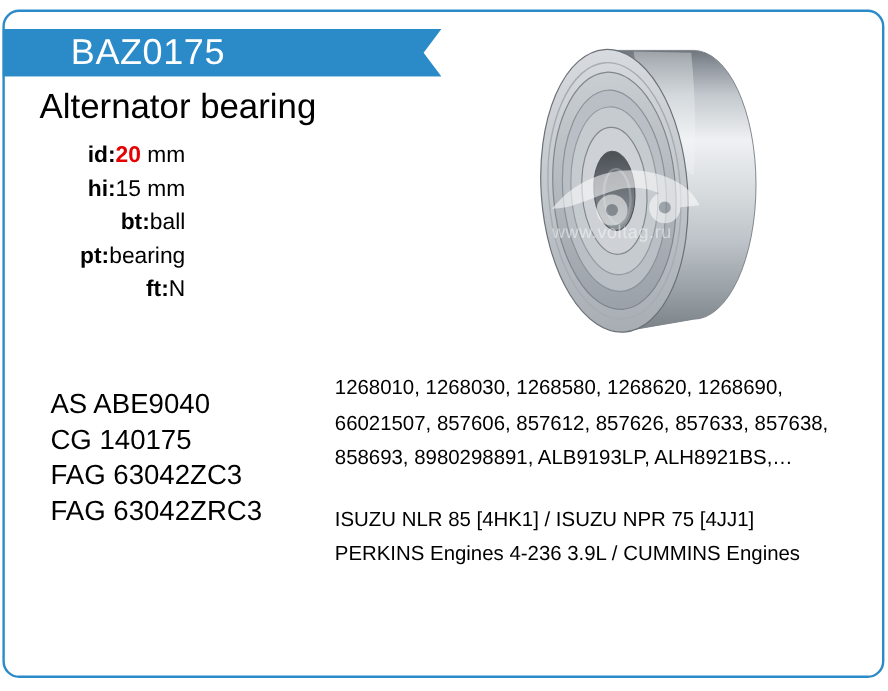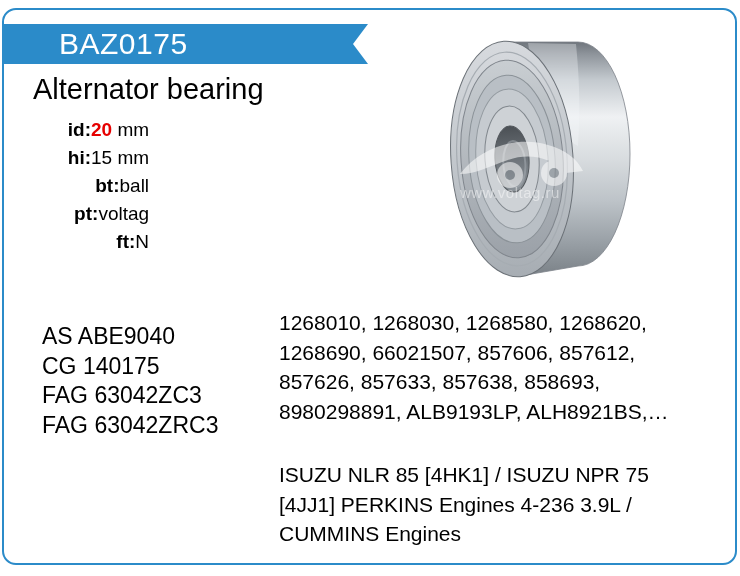--- a/index.html
+++ b/index.html
@@ -22,22 +22,22 @@
     color:#ffffff;font-weight:normal;font-size:30px;padding-left:37px;letter-spacing:.5px;margin-left:20px;
   }
   .subtitle{position:absolute;left:29px;top:63px;font-size:29px;}
   .specs{position:absolute;left:40px;top:106px;font-size:19px;line-height:28px;}
   .spec-row{white-space:nowrap;text-align:right;}
   .spec-label{display:inline-block;width:47px;font-weight:bold;}
   .num{font-weight:normal;}
   .num.hl{font-weight:bold;color:var(--hl,#e60000);}
   .photo{position:absolute;left:426px;top:14px;width:220px;height:270px;}
   .xref{position:absolute;left:38px;top:312px;font-size:23px;line-height:29.5px;}
-  .right-col{position:absolute;left:275px;top:298px;width:424px;font-size:21px;line-height:29.5px;}
-  .apps{margin-top:34px;}
+  .right-col{position:absolute;left:275px;top:298px;width:424px;font-size:17px;line-height:29.5px;}
+  .apps{margin-top:21px;}
 </style>
 </head>
 <body>
 
 <div class="card">
 
   <div class="banner">
     <span class="banner-text">BAZ0175</span>
   </div>
 
@@ -48,21 +48,21 @@
   <div class="spec-row">
         <span class="spec-label">id:</span><span class="spec-value"><span class="num hl">20</span><span> mm</span></span>
       </div>
       <div class="spec-row">
         <span class="spec-label">hi:</span><span class="spec-value"><span class="num">15</span><span> mm</span></span>
       </div>
       <div class="spec-row">
         <span class="spec-label">bt:</span><span class="spec-value"><span class="num">ball</span><span></span></span>
       </div>
       <div class="spec-row">
-        <span class="spec-label">pt:</span><span class="spec-value"><span class="num">voltag</span><span></span></span>
+        <span class="spec-label">pt:</span><span class="spec-value"><span class="num">bearing</span><span></span></span>
       </div>
       <div class="spec-row">
         <span class="spec-label">ft:</span><span class="spec-value"><span class="num">N</span><span></span></span>
       </div>
     </div>
 
   <div class="photo">
     <svg width="220" height="270" viewBox="0 0 220 270" xmlns="http://www.w3.org/2000/svg">
       <defs>
         <linearGradient id="sideGrad" x1="0" y1="0" x2="0" y2="1">

